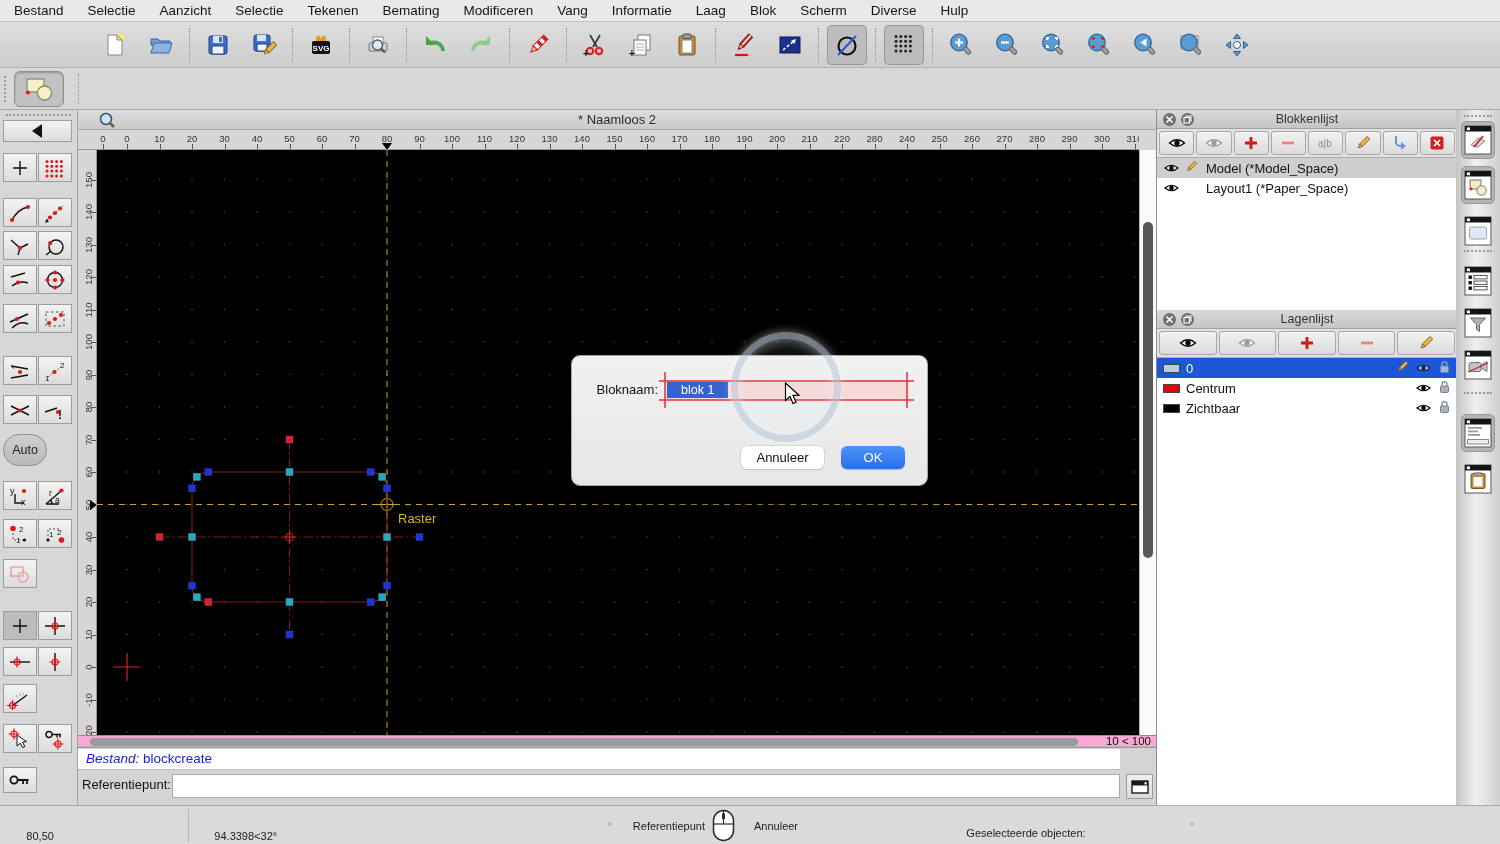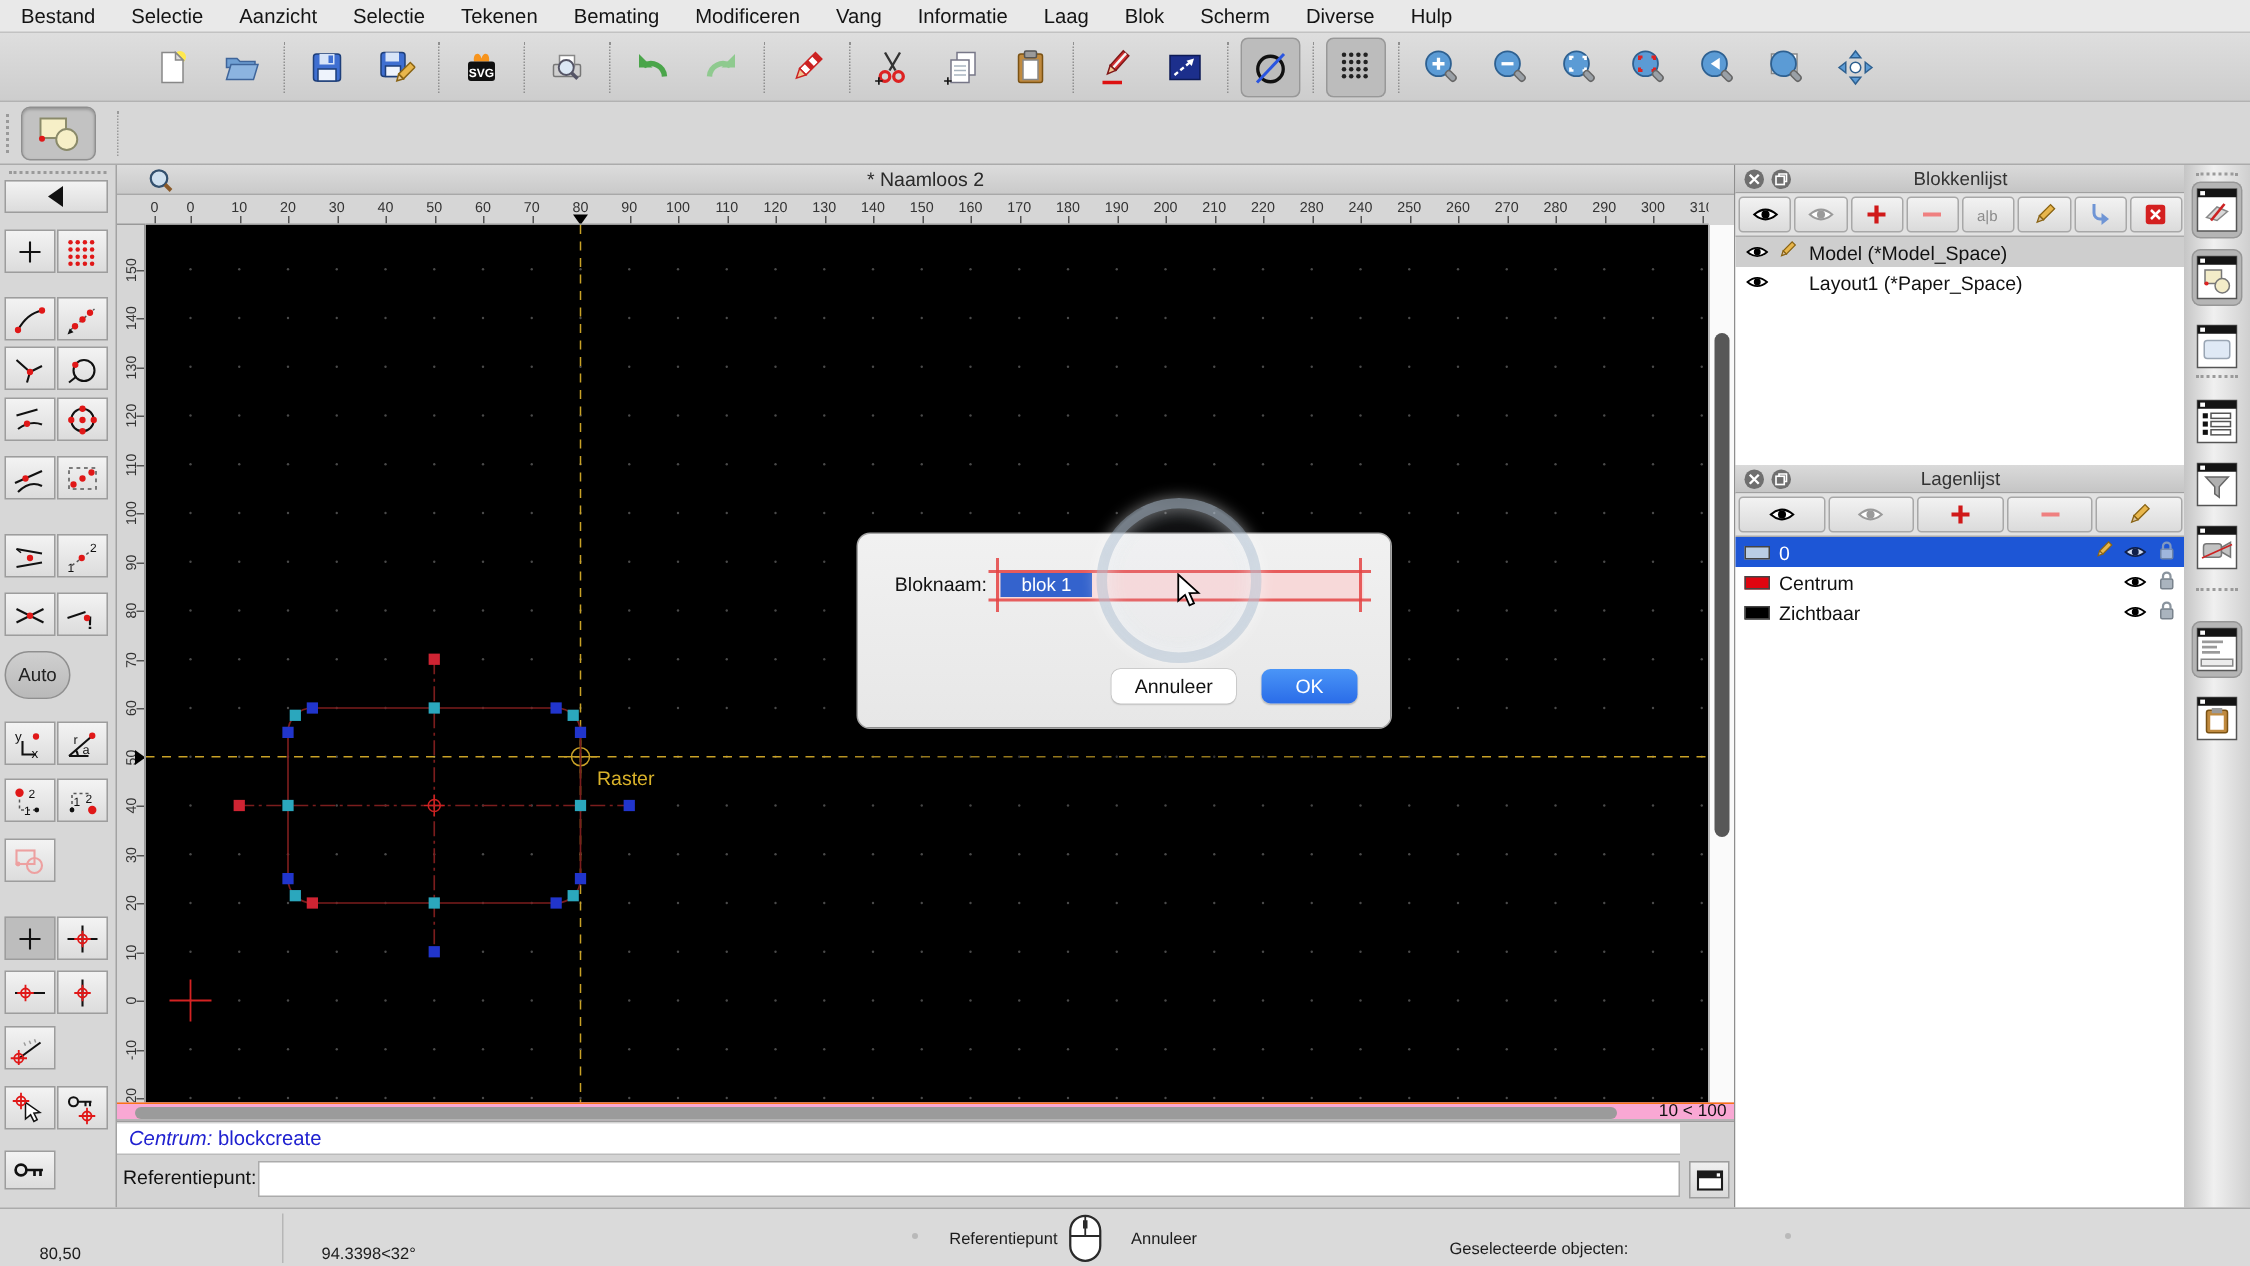--- a/index.html
+++ b/index.html
@@ -1635,21 +1635,21 @@
           <rect x="7" y="9.5" width="14" height="15" rx="1.5" fill="#c08a3e" stroke="#7a5214"></rect>
           <rect x="10.5" y="8" width="7" height="3.5" fill="#9a9a9a"></rect>
           <rect x="9.5" y="13" width="9" height="9.5" fill="#fff"></rect>
         </svg>
       </div>
       <div class="docksep" style="top: 140px;"></div>
       <div class="docksep" style="top: 282px;"></div>
     </div>
 
   <div class="cmdzone">
-    <div class="cmdline"><i>Centrum:</i>&nbsp;<span>blockcreate</span></div>
+    <div class="cmdline"><i>Bestand:</i>&nbsp;<span>blockcreate</span></div>
     <div class="reflabel">Referentiepunt:</div>
     <input class="refinput" type="text" value="" style="">
     <div class="refbtn" id="refbtn">
         <svg width="20" height="18" viewBox="0 0 20 18" xmlns="http://www.w3.org/2000/svg">
           <rect x="2" y="3" width="16" height="12" fill="#fff" stroke="#1a1a1a" stroke-width="1.4"></rect>
           <rect x="2" y="3" width="16" height="4.5" fill="#1a1a1a"></rect>
           <rect x="14.5" y="4.2" width="2.2" height="2.2" fill="#fff"></rect>
         </svg>
       </div>
   </div>

